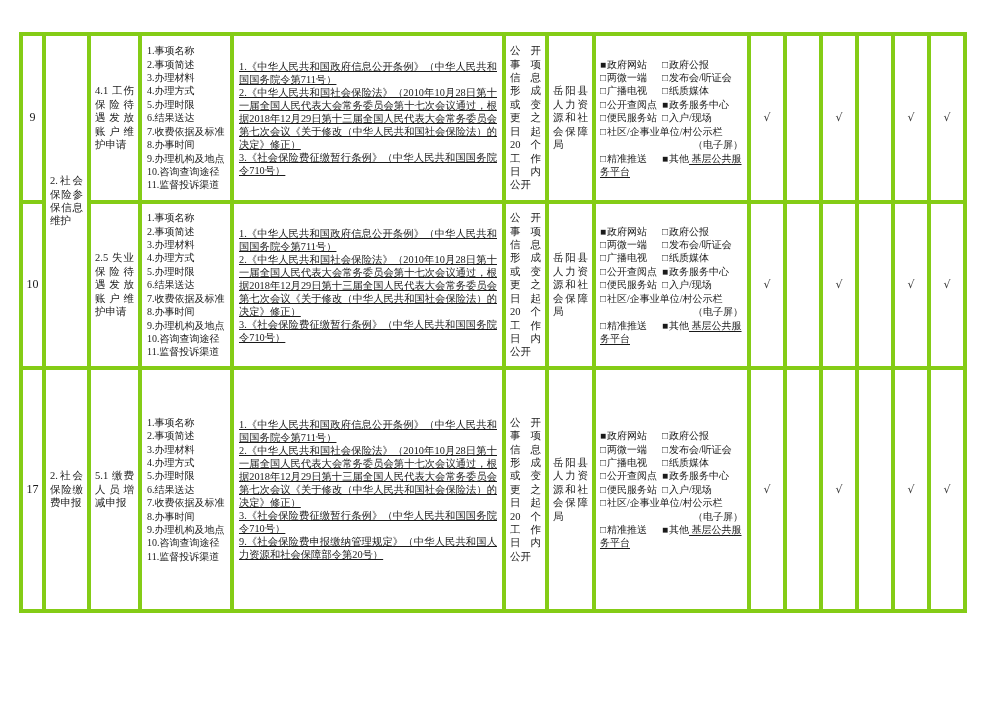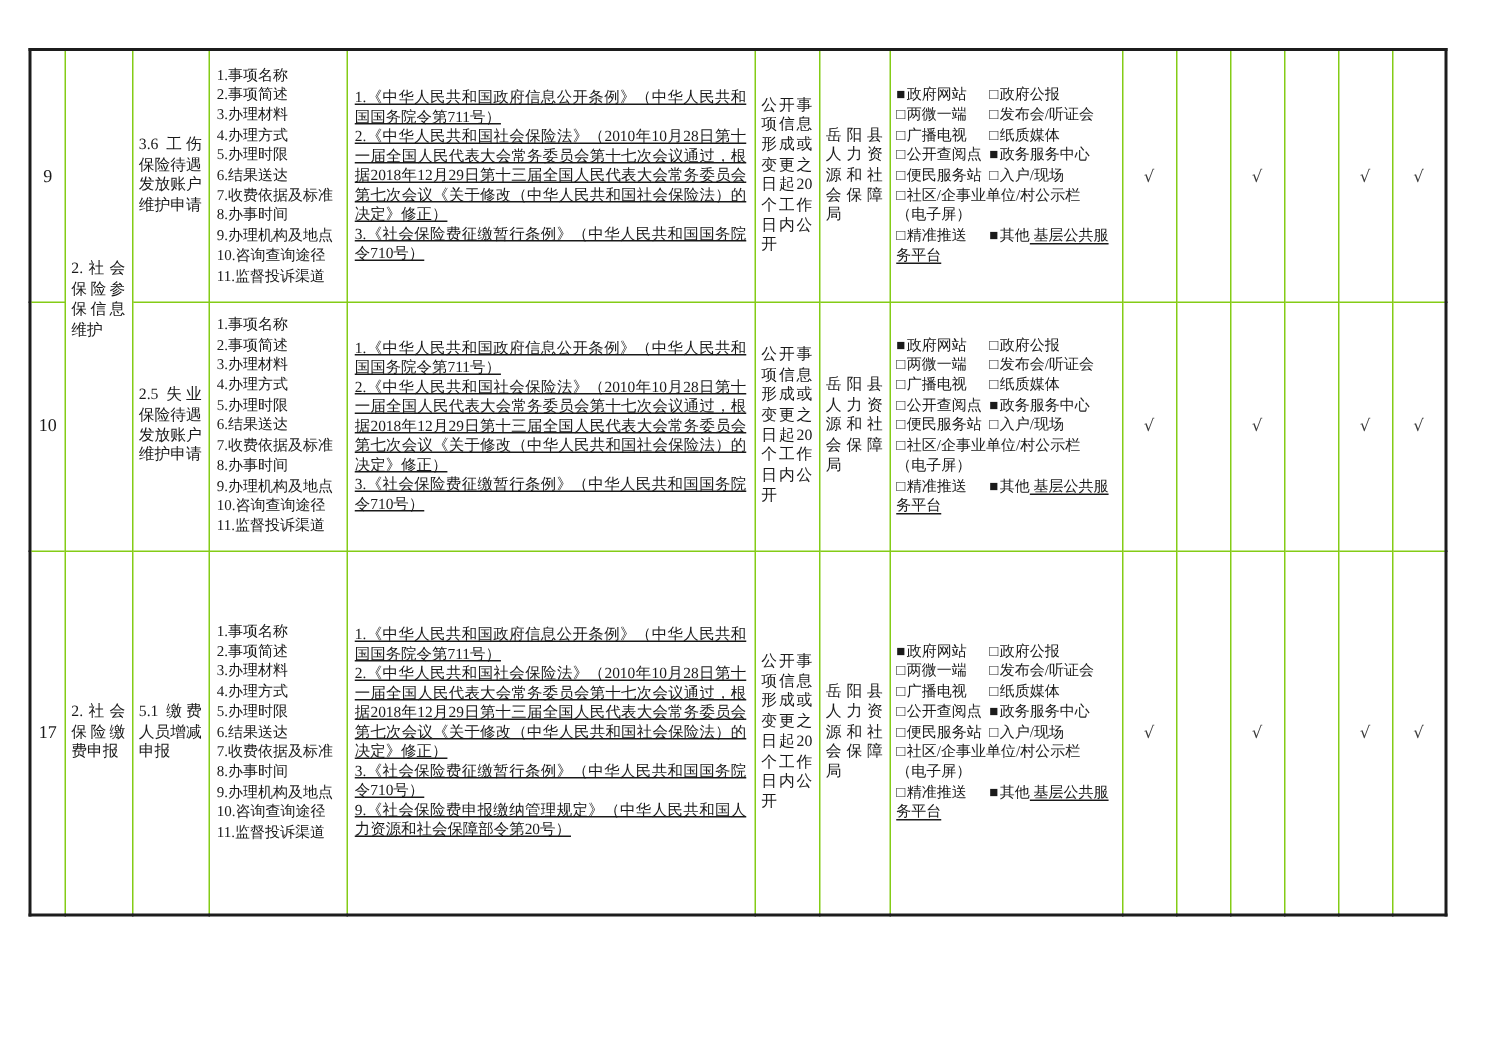--- a/index.html
+++ b/index.html
@@ -1,37 +1,37 @@
 <!DOCTYPE html>
 <html><head>
 <meta charset="utf-8">
 <style>
   html,body{margin:0;padding:0;background:#ffffff;}
   .page{position:relative;width:1000px;height:706px;background:#ffffff;overflow:hidden;
         font-family:"Liberation Serif","DejaVu Serif",serif;color:#1a1a1a;}
   table.catalog{position:absolute;left:19px;top:32px;width:945px;
         border-collapse:collapse;table-layout:fixed;
         border:2px solid #1c1c1c;}
-  td{border:1px solid #84cc16;vertical-align:middle;padding:2px 3px;
+  td{border:4px solid #84cc16;vertical-align:middle;padding:2px 3px;
      font-size:10.5px;line-height:13.4px;overflow:hidden;}
   tr.row0{height:168px;} tr.row1{height:166px;} tr.row2{height:243px;}
   .c-num{text-align:center;font-size:12px;}
   .c-cat{text-align:justify;padding:2px 4px;}
   .c-sub{text-align:justify;padding:2px 4px;vertical-align:middle;}
   .c-items{padding:2px 5px;font-size:10px;}
   .item-line{white-space:nowrap;}
   .c-legal{padding:3px 5px;font-size:10.3px;line-height:13px;}
   .legal-line{text-align:justify;text-decoration:underline;}
   .c-timing{text-align:justify;padding:2px 4px;margin-top:44px;}
   .c-dept{text-align:justify;padding:2px 4px;}
   .c-ch{padding:3px 4px;font-size:10px;line-height:13.4px;}
   .ch-left{display:inline-block;width:62px;}
   .box{margin-right:1px;}
   .fill{text-decoration:underline;text-underline-offset:2px;}
-  .ch-cont{display:block;text-decoration:inherit;}
+  .ch-cont{display:block;text-decoration:inherit;text-align:right;}
   .c-chk{text-align:center;font-size:11px;color:#3c3c3c;
          font-family:"DejaVu Sans","Liberation Sans",sans-serif;}
 </style>
 </head>
 <body>
 
 <div class="page">
   <table class="catalog">
     <colgroup>
       <col style="width:23px">
@@ -46,21 +46,21 @@
         <col style="width:36px">
         <col style="width:36px">
       <col style="width:36px">
         <col style="width:36px">
         <col style="width:36px">
     </colgroup>
     <tbody>
         <tr class="row row0">
           <td class="c-num">9</td>
           <td class="c-cat" rowspan="2">2.社会保险参保信息维护</td>
-          <td class="c-sub">3.6 工伤保险待遇发放账户维护申请</td>
+          <td class="c-sub">4.1 工伤保险待遇发放账户维护申请</td>
           <td class="c-items">
             <div class="item-line">1.事项名称</div>
             <div class="item-line">2.事项简述</div>
             <div class="item-line">3.办理材料</div>
             <div class="item-line">4.办理方式</div>
             <div class="item-line">5.办理时限</div>
             <div class="item-line">6.结果送达</div>
             <div class="item-line">7.收费依据及标准</div>
             <div class="item-line">8.办事时间</div>
             <div class="item-line">9.办理机构及地点</div>

